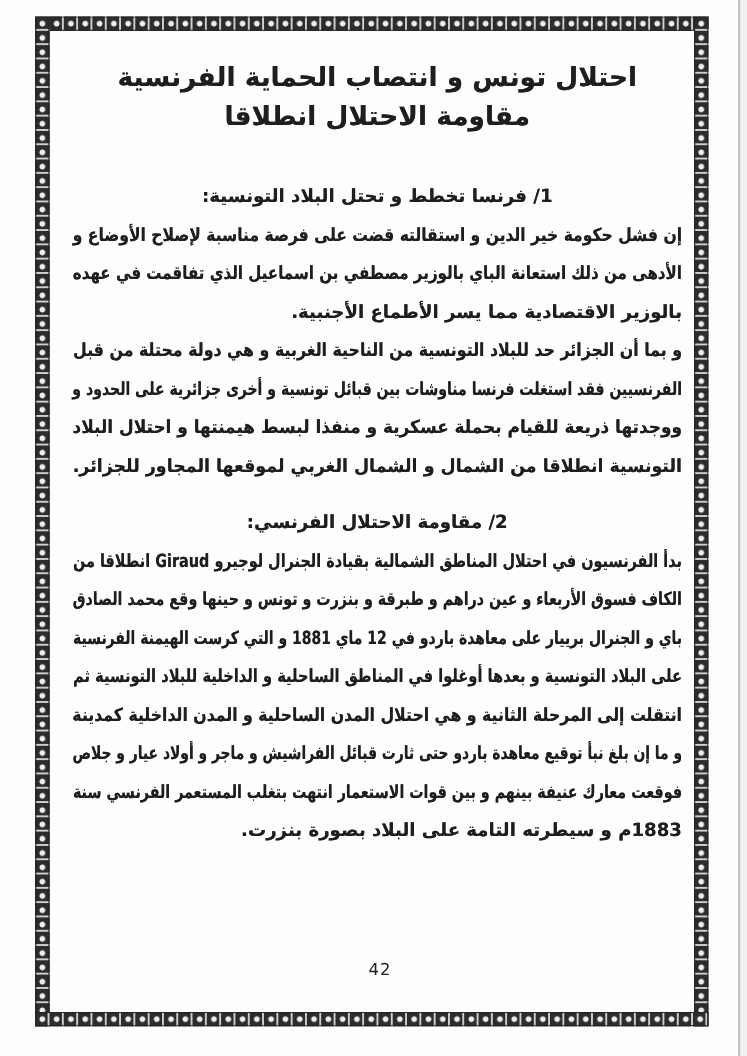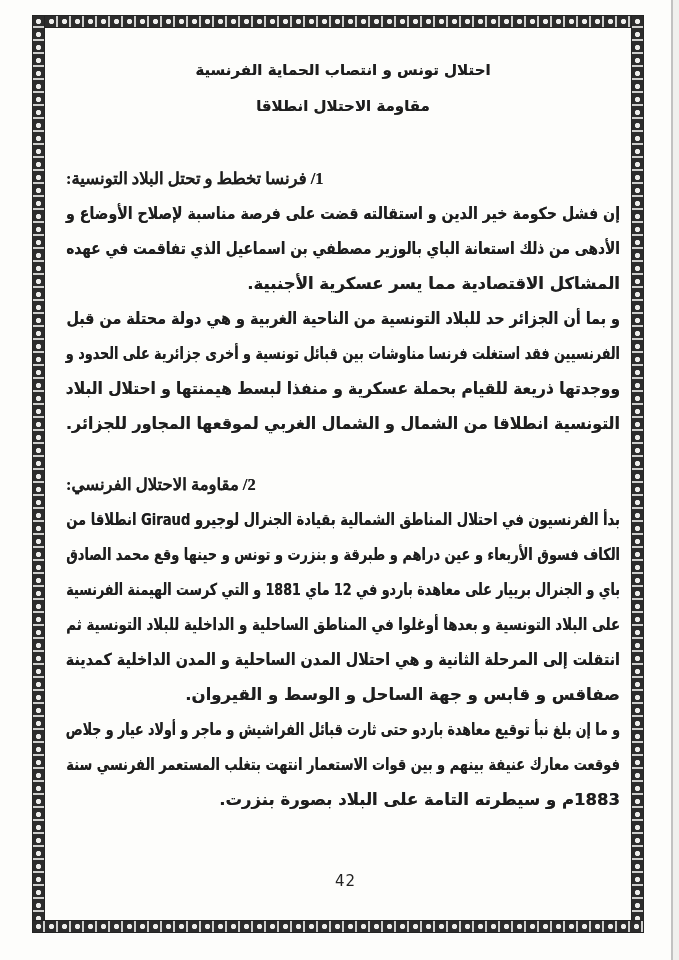--- a/index.html
+++ b/index.html
@@ -49,33 +49,32 @@
     position:absolute;
     top:52px;left:66px;right:59px;
     direction:rtl;
     font-weight:700;
     font-size:16.5px;
     line-height:35px;
     text-shadow:0 0 .5px rgba(25,25,25,.75);
   }
   .title{
     text-align:center;
-    font-size:15px;
+    font-size:24px;
     line-height:36px;
     white-space:nowrap;
     transform-origin:center center;
   }
   .heading{
-    text-align:left;
+    text-align:center;
     white-space:nowrap;
     transform-origin:right center;
-    font-family:Liberation Serif, serif;
   }
   .heading.h1{margin-top:37px;}
-  .heading.h2{margin-top:26px;}
+  .heading.h2{margin-top:16px;}
   .line{
     text-align:right;
     white-space:nowrap;
     transform-origin:right center;
   }
   .pagenum{
     position:absolute;
     top:872px;left:0;right:0;
     text-align:center;
     font-size:15px;
@@ -97,32 +96,31 @@
   <div class="orn orn-v orn-right"></div>
   <div class="orn orn-h orn-bottom"></div>
 
   <div class="content">
     <div class="title fit">احتلال تونس و انتصاب الحماية الفرنسية</div>
     <div class="title fit">مقاومة الاحتلال انطلاقا</div>
 
     <div class="heading h1 fit">1/ فرنسا تخطط و تحتل البلاد التونسية:</div>
     <div class="line fit" style="transform: scaleX(0.85626);">إن فشل حكومة خير الدين و استقالته قضت على فرصة مناسبة لإصلاح الأوضاع و</div>
     <div class="line fit" style="transform: scaleX(0.830585);">الأدهى من ذلك استعانة الباي بالوزير مصطفي بن اسماعيل الذي تفاقمت في عهده</div>
-    <div class="line fit">المشاكل الاقتصادية مما يسر عسكرية الأجنبية.</div>
+    <div class="line fit">بالوزير الاقتصادية مما يسر الأطماع الأجنبية.</div>
     <div class="line fit" style="transform: scaleX(0.871069);">و بما أن الجزائر حد للبلاد التونسية من الناحية الغربية و هي دولة محتلة من قبل</div>
     <div class="line fit" style="transform: scaleX(0.773743);">الفرنسيين فقد استغلت فرنسا مناوشات بين قبائل تونسية و أخرى جزائرية على الحدود و</div>
     <div class="line fit" style="transform: scaleX(0.93266);">ووجدتها ذريعة للقيام بحملة عسكرية و منفذا لبسط هيمنتها و احتلال البلاد</div>
     <div class="line fit" style="transform: scaleX(0.960139);">التونسية انطلاقا من الشمال و الشمال الغربي لموقعها المجاور للجزائر.</div>
 
     <div class="heading h2 fit">2/ مقاومة الاحتلال الفرنسي:</div>
     <div class="line fit" style="transform: scaleX(0.794835);">بدأ الفرنسيون في احتلال المناطق الشمالية بقيادة الجنرال لوجيرو Giraud انطلاقا من</div>
     <div class="line fit" style="transform: scaleX(0.785816);">الكاف فسوق الأربعاء و عين دراهم و طبرقة و بنزرت و تونس و حينها وقع محمد الصادق</div>
     <div class="line fit" style="transform: scaleX(0.769444);">باي و الجنرال برييار على معاهدة باردو في 12 ماي 1881 و التي كرست الهيمنة الفرنسية</div>
     <div class="line fit" style="transform: scaleX(0.80758);">على البلاد التونسية و بعدها أوغلوا في المناطق الساحلية و الداخلية للبلاد التونسية ثم</div>
     <div class="line fit" style="transform: scaleX(0.865625);">انتقلت إلى المرحلة الثانية و هي احتلال المدن الساحلية و المدن الداخلية كمدينة</div>
-    <div class="line fit">صفاقس و قابس و جهة الساحل و الوسط و القيروان.</div>
     <div class="line fit" style="transform: scaleX(0.763085);">و ما إن بلغ نبأ توقيع معاهدة باردو حتى ثارت قبائل الفراشيش و ماجر و أولاد عيار و جلاص</div>
     <div class="line fit" style="transform: scaleX(0.786932);">فوقعت معارك عنيفة بينهم و بين قوات الاستعمار انتهت بتغلب المستعمر الفرنسي سنة</div>
     <div class="line fit">1883م و سيطرته التامة على البلاد بصورة بنزرت.</div>
   </div>
 
   <div class="pagenum">42</div>
 </div>
 
 </body></html>

